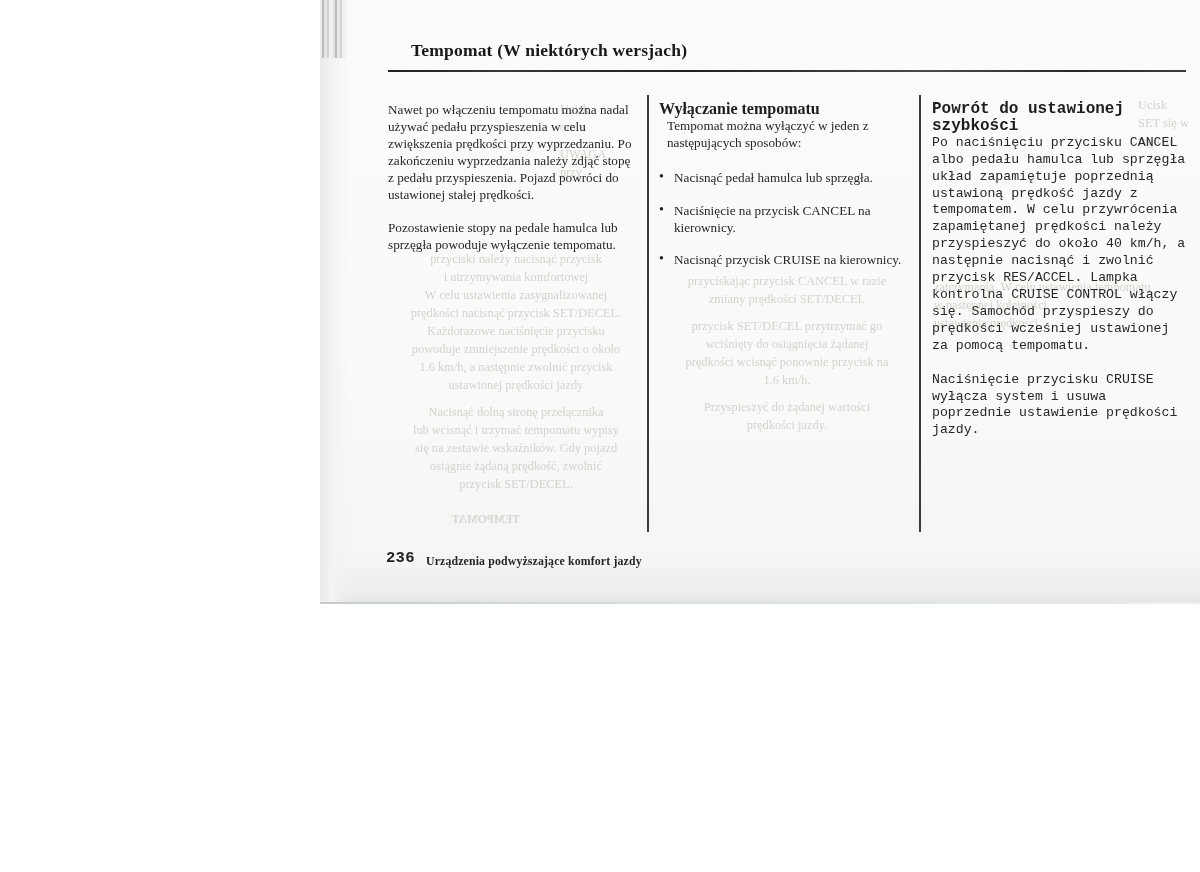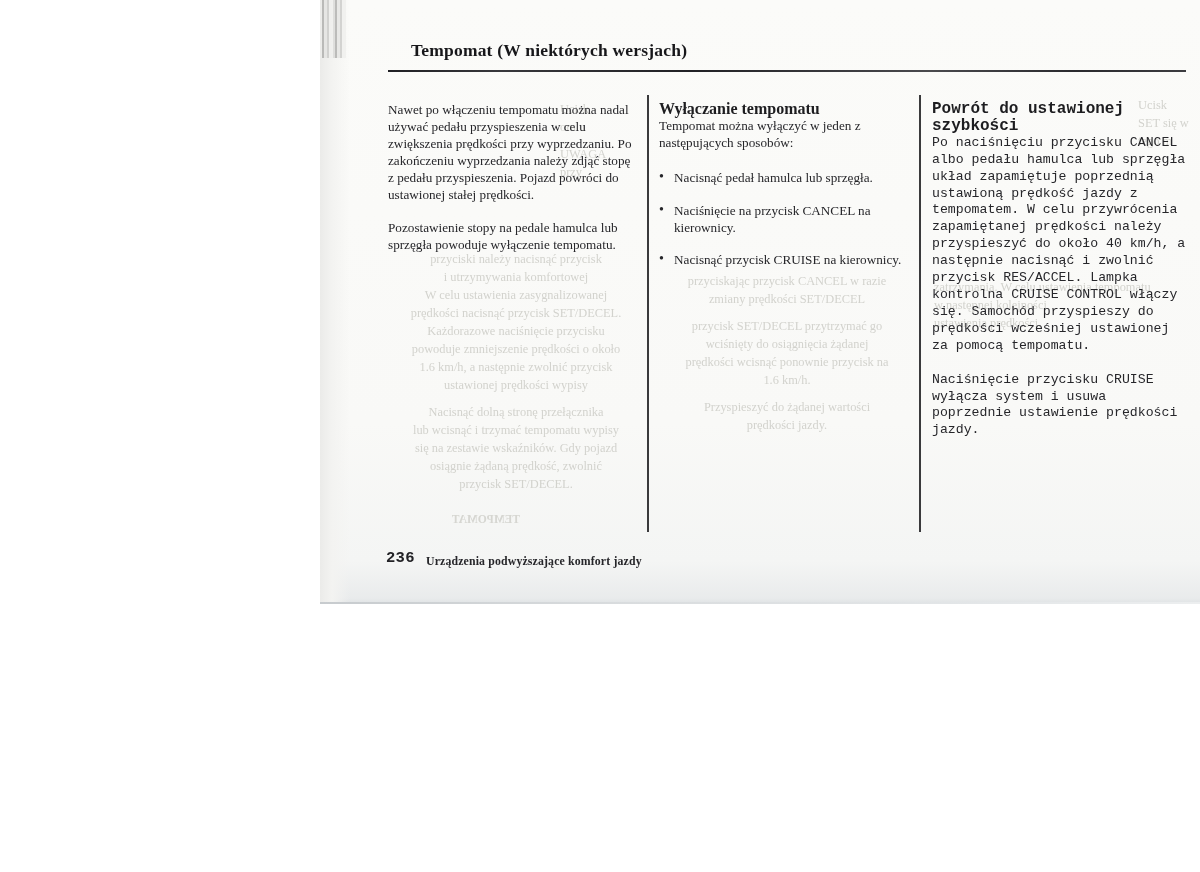--- a/index.html
+++ b/index.html
@@ -94,21 +94,21 @@
         <div>przy</div>
       </div>
     <div class="ghost ghost-left-main">
         <div>przyciski należy nacisnąć przycisk</div>
         <div>i utrzymywania komfortowej</div>
         <div>W celu ustawienia zasygnalizowanej</div>
         <div>prędkości nacisnąć przycisk SET/DECEL.</div>
         <div>Każdorazowe naciśnięcie przycisku</div>
         <div>powoduje zmniejszenie prędkości o około</div>
         <div>1.6 km/h, a następnie zwolnić przycisk</div>
-        <div>ustawionej prędkości wypisy</div>
+        <div>ustawionej prędkości jazdy</div>
         <div class="ghost-gap"></div>
         <div>Nacisnąć dolną stronę przełącznika</div>
         <div>lub wcisnąć i trzymać tempomatu wypisy</div>
         <div>się na zestawie wskaźników. Gdy pojazd</div>
         <div>osiągnie żądaną prędkość, zwolnić</div>
         <div>przycisk SET/DECEL.</div>
       </div>
     <div class="ghost ghost-mid-main">
         <div>przyciskając przycisk CANCEL w razie</div>
         <div>zmiany prędkości SET/DECEL</div>
@@ -139,21 +139,21 @@
     <div class="vdivider vdivider-1"></div>
     <div class="vdivider vdivider-2"></div>
 
     <div class="col col-left">
       <p>Nawet po włączeniu tempomatu można nadal używać pedału przyspieszenia w celu zwiększenia prędkości przy wyprzedzaniu. Po zakończeniu wyprzedzania należy zdjąć stopę z pedału przyspieszenia. Pojazd powróci do ustawionej stałej prędkości.</p>
       <p>Pozostawienie stopy na pedale hamulca lub sprzęgła powoduje wyłączenie tempomatu.</p>
     </div>
 
     <div class="col col-middle">
       <div class="col-heading">Wyłączanie tempomatu</div>
-      <p style="margin-bottom:0;">Tempomat można wyłączyć w jeden z następujących sposobów:</p>
+      <p style="margin-bottom:0;margin-left:8px;">Tempomat można wyłączyć w jeden z następujących sposobów:</p>
       <ul class="bullet-list">
         <li class="bullet-item">Nacisnąć pedał hamulca lub sprzęgła.</li>
         <li class="bullet-item">Naciśnięcie na przycisk CANCEL na kierownicy.</li>
         <li class="bullet-item">Nacisnąć przycisk CRUISE na kierownicy.</li>
       </ul>
     </div>
 
     <div class="col col-right">
       <div class="col-heading">Powrót do ustawionej szybkości</div>
       <p>Po naciśnięciu przycisku CANCEL albo pedału hamulca lub sprzęgła układ zapamiętuje poprzednią ustawioną prędkość jazdy z tempomatem. W celu przywrócenia zapamiętanej prędkości należy przyspieszyć do około 40 km/h, a następnie nacisnąć i zwolnić przycisk RES/ACCEL. Lampka kontrolna CRUISE CONTROL włączy się. Samochód przyspieszy do prędkości wcześniej ustawionej za pomocą tempomatu.</p>

